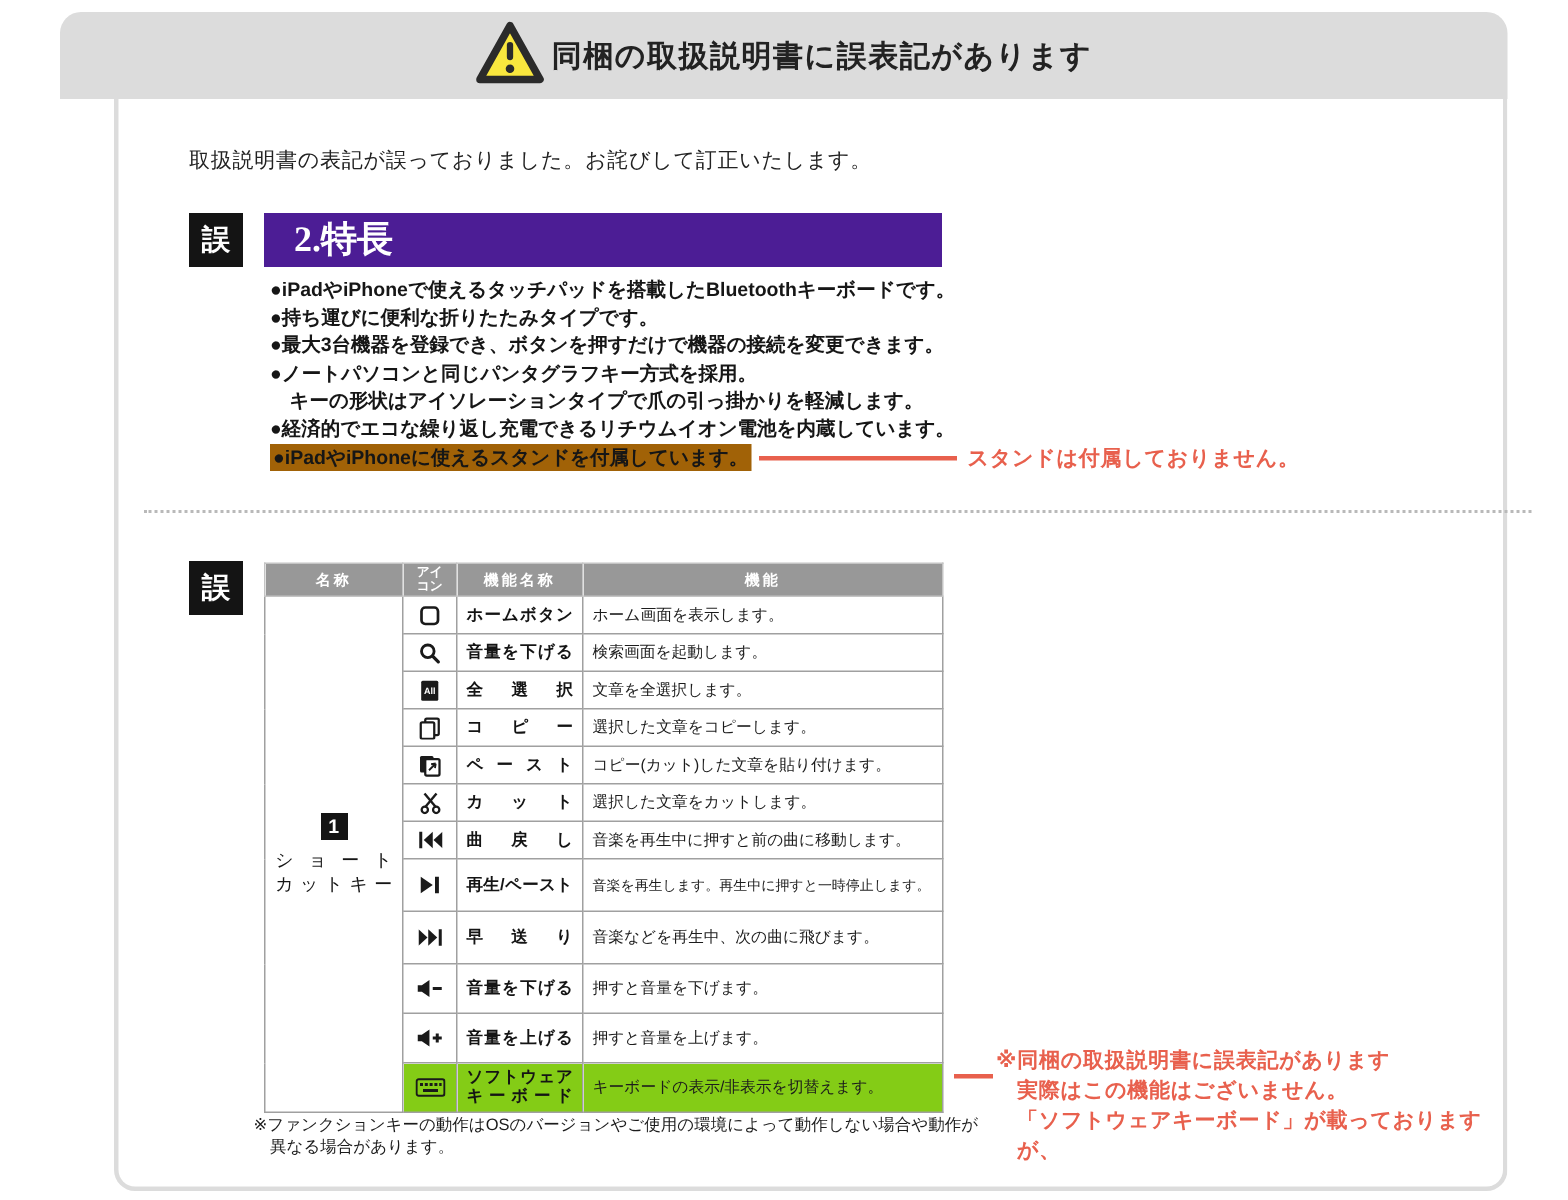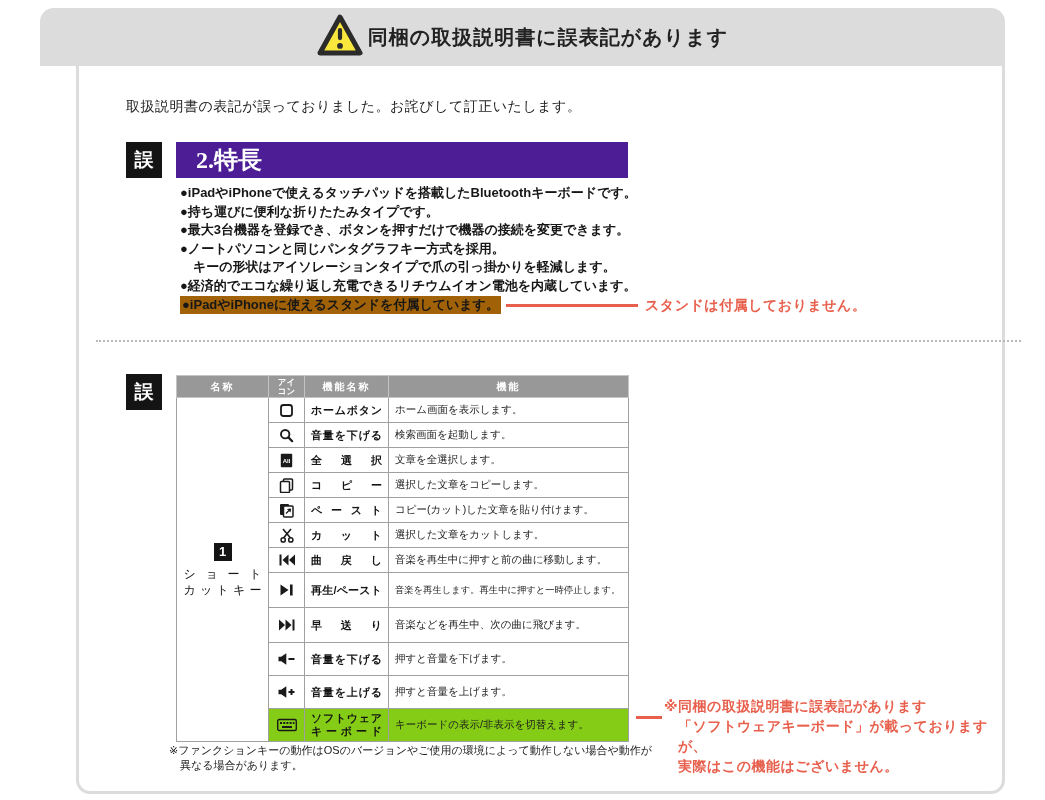--- a/index.html
+++ b/index.html
@@ -271,17 +271,17 @@
     </table>
 
     <div class="footnote">
       <div class="l1">※ファンクションキーの動作はOSのバージョンやご使用の環境によって動作しない場合や動作が</div>
       <div class="l2">異なる場合があります。</div>
     </div>
 
     <div class="conn-line conn2"></div>
     <div class="ann2">
       <div>※同梱の取扱説明書に誤表記があります</div>
+      <div class="indent">実際はこの機能はございません。</div>
       <div class="indent">「ソフトウェアキーボード」が載っておりますが、</div>
-      <div class="indent">実際はこの機能はございません。</div>
     </div>
   </div>
 </div>
 
 </body></html>

